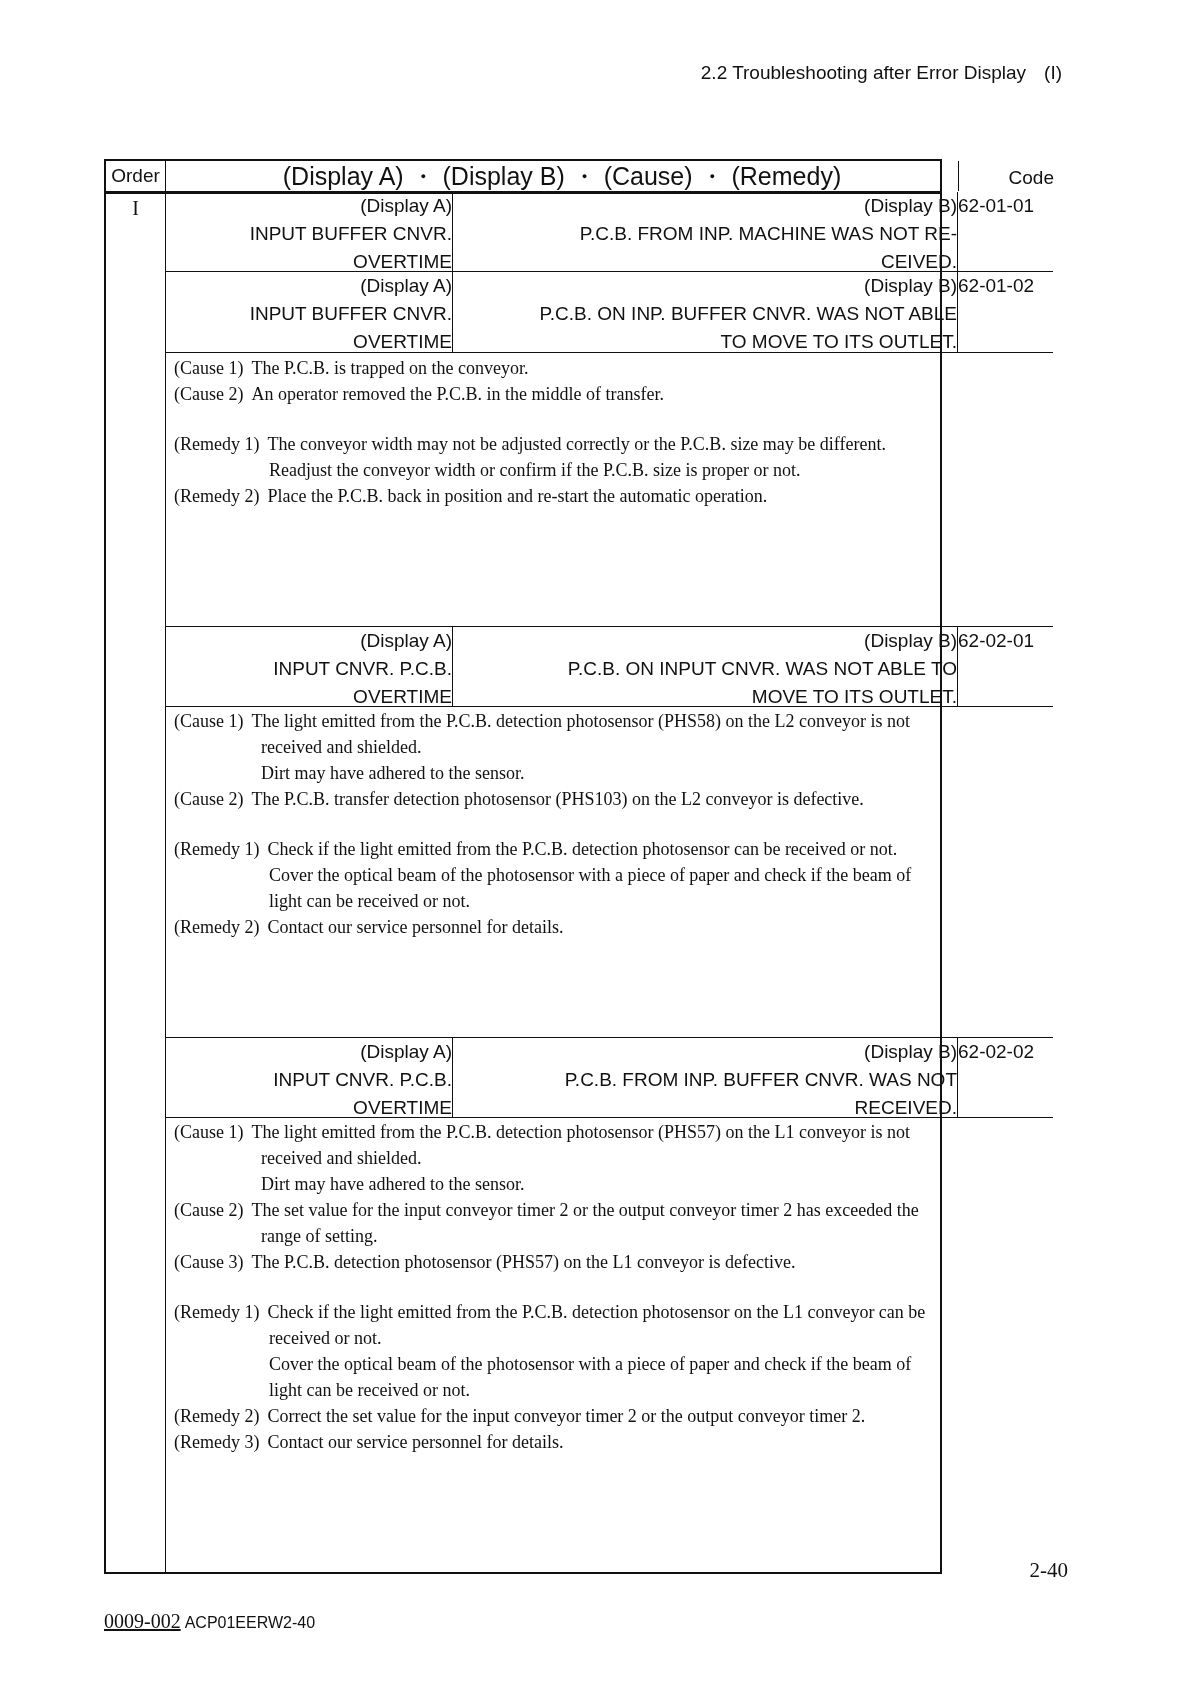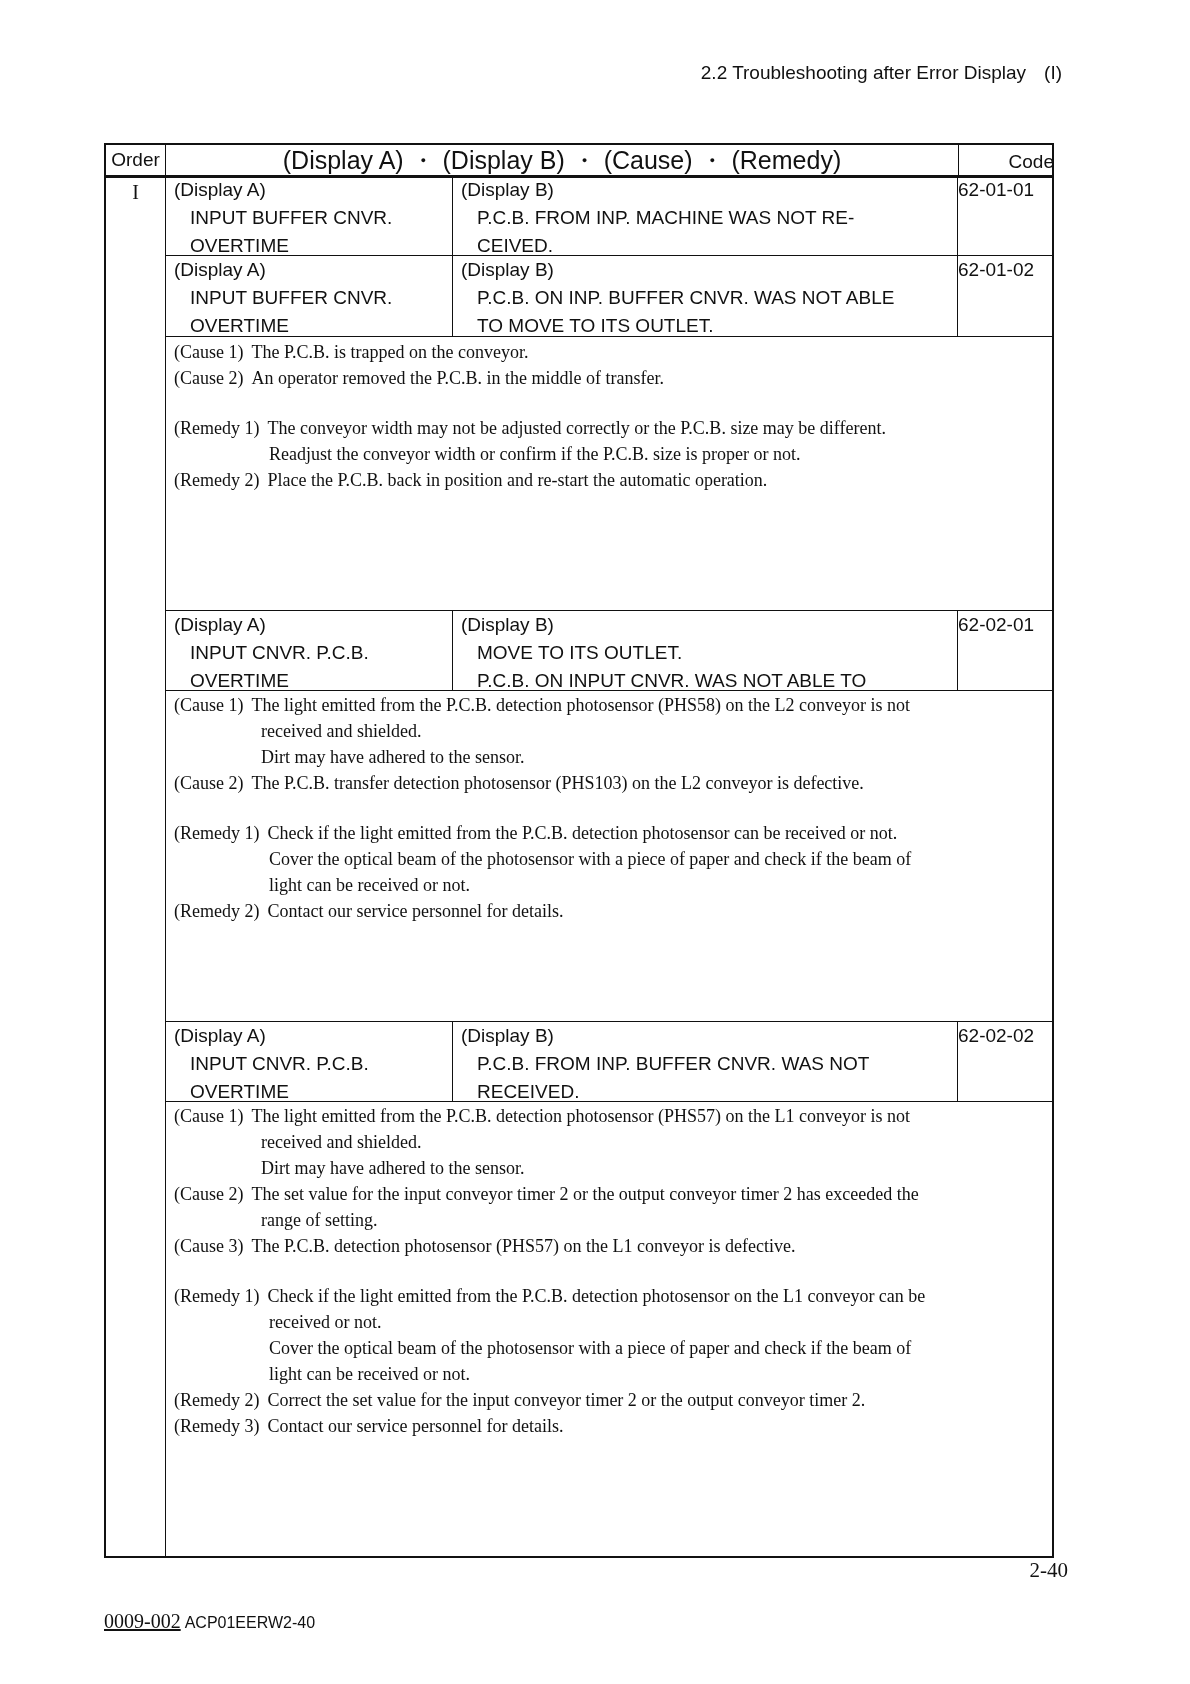--- a/index.html
+++ b/index.html
@@ -1,34 +1,34 @@
 <!DOCTYPE html>
 <html><head>
 <meta charset="utf-8">
 <style>
   html, body { margin:0; padding:0; background:#ffffff; }
   body { width:1190px; height:1684px; position:relative; overflow:hidden; color:#111; }
 
   #header { position:absolute; top:62px; right:128px; font-size:19px; font-family:"Liberation Sans", sans-serif; }
   #header .sec { margin-left:18px; }
 
-  #table { position:absolute; left:104px; top:143px; width:950px; height:1415px; border:2.5px solid #111; box-sizing:border-box; }
+  #table { position:absolute; left:104px; top:159px; width:838px; height:1415px; border:2.5px solid #111; box-sizing:border-box; }
   #order-col { position:absolute; left:0; top:0; width:59px; height:100%; border-right:1.5px solid #111; }
   #hdr-row { position:absolute; left:0; top:0; width:100%; height:30px; border-bottom:3px solid #111; }
   .hdr-order { position:absolute; left:0; top:0; width:59px; height:30px; line-height:30px; text-align:center; font-size:19px; font-family:"Liberation Sans", sans-serif; }
   .hdr-main { position:absolute; left:60px; top:0; width:792px; height:30px; line-height:30px; text-align:center; font-size:25px; font-family:"Liberation Sans", sans-serif; }
   .hdr-code { position:absolute; left:852px; top:0; width:95px; height:30px; line-height:34px; text-align:right; font-size:19px; border-left:1.5px solid #111; font-family:"Liberation Sans", sans-serif;}
   .order-val { position:absolute; left:0; top:36px; width:59px; text-align:center; font-size:20px; font-family:"Liberation Serif", serif; }
 
   .disp-row { position:absolute; left:60px; width:887px; border-bottom:1.5px solid #111; font-family:"Liberation Sans", sans-serif; font-size:19px; }
   .disp-row.topborder { border-top:1.5px solid #111; }
   .disp-a { position:absolute; left:0; top:0; width:287px; height:100%; border-right:1.5px solid #111; padding-left:8px; box-sizing:border-box; }
   .disp-b { position:absolute; left:287px; top:0; width:505px; height:100%; border-right:1.5px solid #111; padding-left:8px; box-sizing:border-box; }
   .disp-code { position:absolute; left:792px; top:0; width:95px; height:100%; text-align:left; box-sizing:border-box; padding-top:3px; }
-  .line { height:28px; line-height:28px; white-space:nowrap; }
+  .line { height:28px; line-height:28px; white-space:nowrap;text-align:right; }
   .ind { padding-left:16px; }
 
   .cr-block { position:absolute; left:60px; width:887px; font-family:"Liberation Serif", serif; font-size:18px; }
   .cr-line { display:flex; line-height:26px; min-height:26px; }
   .cr-label { flex:0 0 auto; padding-left:8px; white-space:nowrap; }
   .cr-text { flex:1 1 auto; padding-left:8px; padding-right:10px; text-align:justify; }
   .cr-cont { padding-left:95px; padding-right:10px; line-height:26px; text-align:justify; }
   .cr-cont.r { padding-left:103px; }
   .gap { height:24px; }
 
@@ -103,22 +103,22 @@
   </div>
 
   <div class="disp-row topborder" style="top:465px;height:79px;">
     <div class="disp-a">
       <div class="line">(Display A)</div>
       <div class="line ind">INPUT CNVR. P.C.B.</div>
       <div class="line ind">OVERTIME</div>
     </div>
     <div class="disp-b">
       <div class="line">(Display B)</div>
+      <div class="line ind">P.C.B. ON INPUT CNVR. WAS NOT ABLE TO</div>
       <div class="line ind">MOVE TO ITS OUTLET.</div>
-      <div class="line ind">P.C.B. ON INPUT CNVR. WAS NOT ABLE TO</div>
     </div>
     <div class="disp-code">62-02-01</div>
   </div>
   <div class="cr-block" style="top:547px;">
     <div class="cr-line">
         <span class="cr-label">(Cause 1)</span>
         <span class="cr-text">The light emitted from the P.C.B. detection photosensor (PHS58) on the L2 conveyor is not</span>
       </div>
     <div class="cr-cont">received and shielded.</div>
     <div class="cr-cont">Dirt may have adhered to the sensor.</div>

